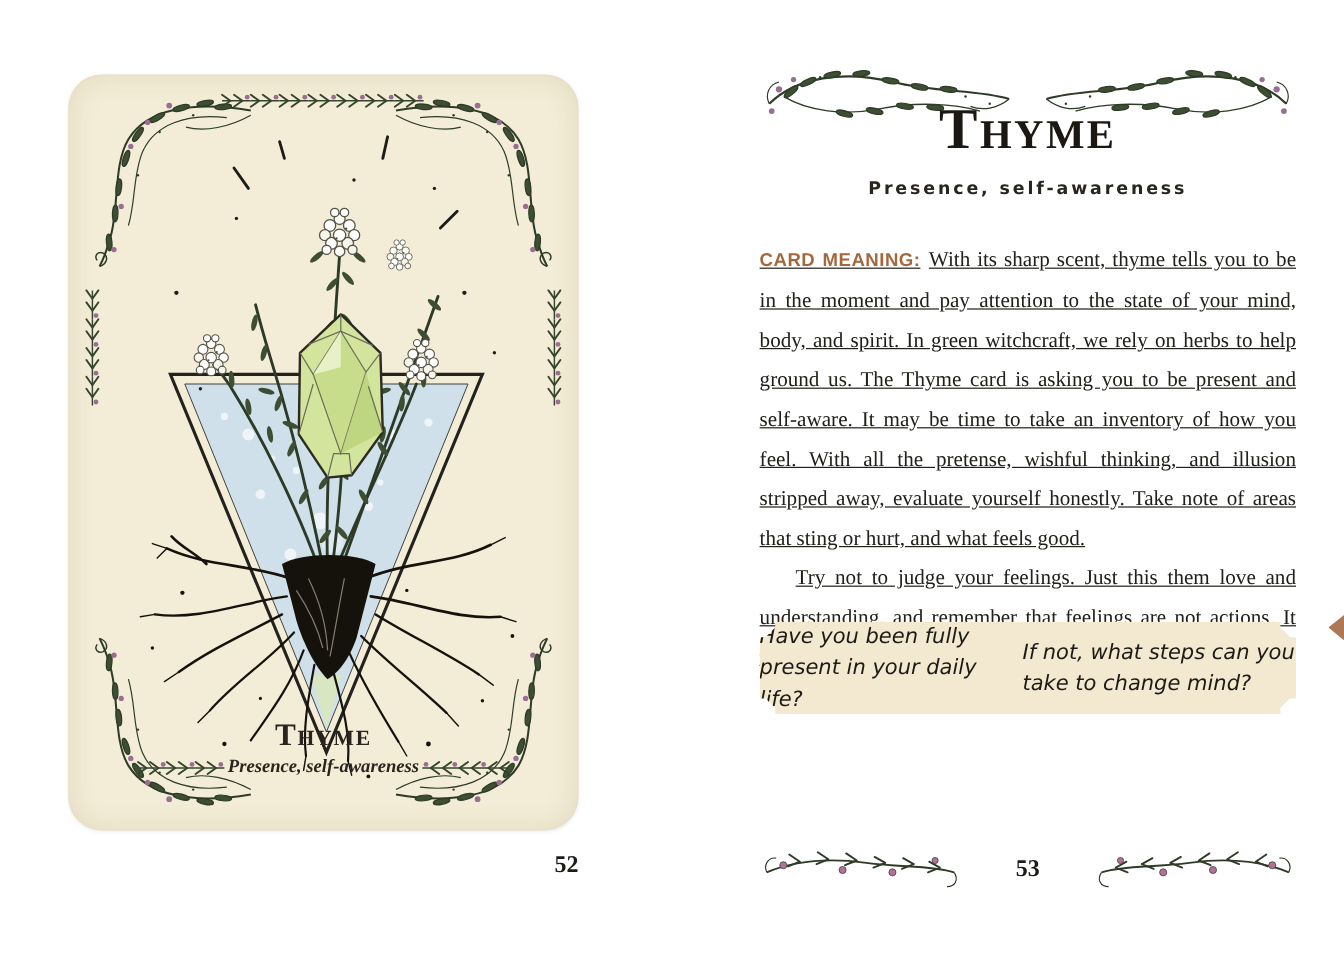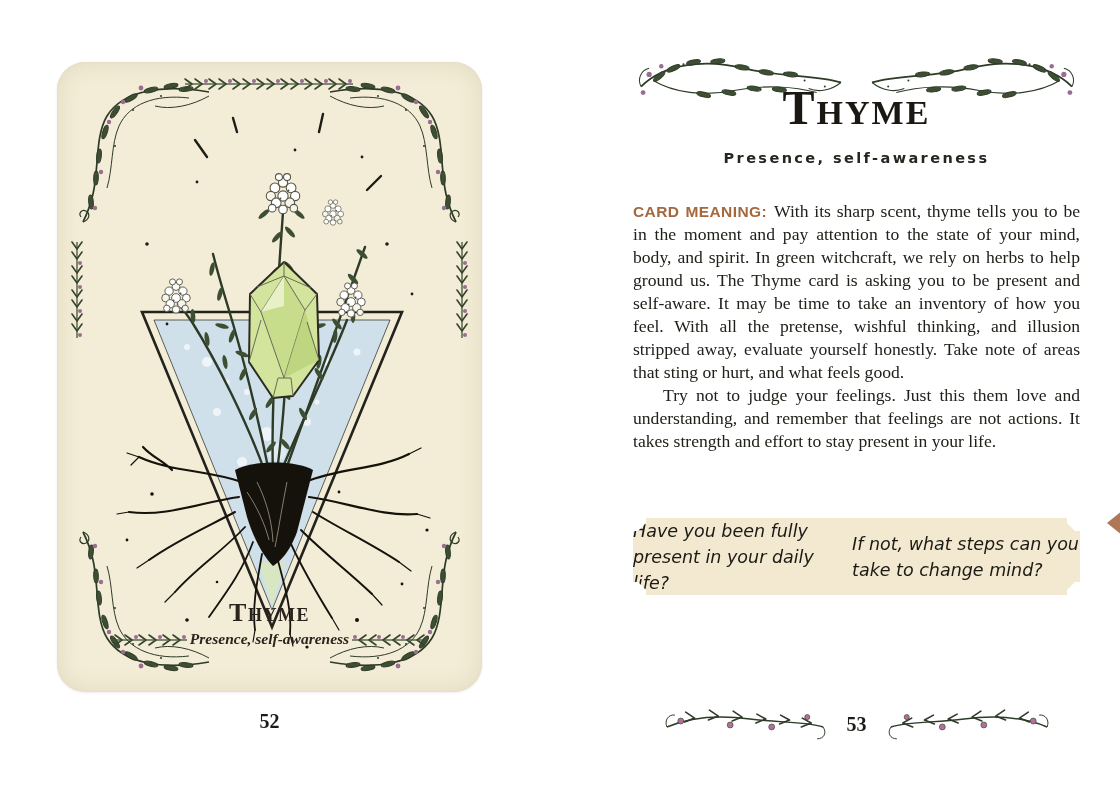--- a/index.html
+++ b/index.html
@@ -18,35 +18,35 @@
   .card-art{position:absolute;left:0;top:0;width:425px;height:630px;}
   .card-title{
     position:absolute;left:0;top:536px;width:425px;text-align:center;
     font-variant:small-caps;font-weight:700;font-size:26px;letter-spacing:1.5px;color:#2b241e;
   }
   .card-subtitle{
     position:absolute;left:0;top:568px;width:425px;text-align:center;
     font-style:italic;font-weight:700;font-size:15.5px;color:#2b241e;
   }
   .pagenum{position:absolute;font-weight:700;font-size:20px;color:#1c1b17;}
-  .pagenum-left{left:57px;top:710px;width:425px;text-align:center;}
+  .pagenum-left{left:57px;top:710px;width:425px;text-align:right;}
 
   
   .rp{position:absolute;left:633px;width:447px;}
   .rp-flourish{top:52px;height:66px;display:flex;justify-content:space-between;}
   .rp-title{
     top:80px;text-align:center;font-variant:small-caps;font-weight:600;
     font-size:48px;letter-spacing:2px;color:#1b1814;
   }
   .rp-subtitle{
     top:150px;text-align:center;font-family:"DejaVu Sans", sans-serif;
     font-weight:700;font-size:14.5px;letter-spacing:2.4px;color:#28251f;
   }
   .rp-body{
-    top:200px;font-size:17.6px;line-height:23px;text-align:justify;color:#21201a;
+    top:200px;font-size:17.6px;line-height:33px;text-align:justify;color:#21201a;text-decoration:underline;
   }
   .rp-body p{margin:0;}
   .rp-body p.indent{text-indent:30px;}
   .meaning-label{
     font-family:"Liberation Sans", sans-serif;font-weight:700;font-size:15.5px;
     letter-spacing:.4px;color:#a5673e;margin-right:7px;
   }
   
   .reflection-box{
     top:518px;height:77px;background:#f3e8d0;
@@ -63,21 +63,21 @@
   }
   .reflection-ribbon{
     position:absolute;left:50%;transform:translateX(-50%);top:509px;z-index:2;
     width:172px;height:28px;background:#ae7756;
     clip-path:polygon(0 50%,10% 0,90% 0,100% 50%,90% 100%,10% 100%);
     display:flex;align-items:center;justify-content:center;
     font-family:"Liberation Sans", sans-serif;font-weight:700;font-size:15px;
     letter-spacing:1.6px;color:#f6eedd;
   }
   .rp-footer{
-    top:696px;height:56px;display:flex;align-items:center;justify-content:center;gap:18px;
+    top:696px;height:56px;display:flex;align-items:center;justify-content:space-between;gap:18px;
   }
   .pagenum-right{font-weight:700;font-size:20px;color:#1c1b17;}
 </style>
 </head>
 <body>
 
 <svg width="0" height="0" style="position:absolute" aria-hidden="true">
   <defs>
     <g id="leaf">
         <ellipse rx="7" ry="2.3" fill="#3d4e33"></ellipse>

